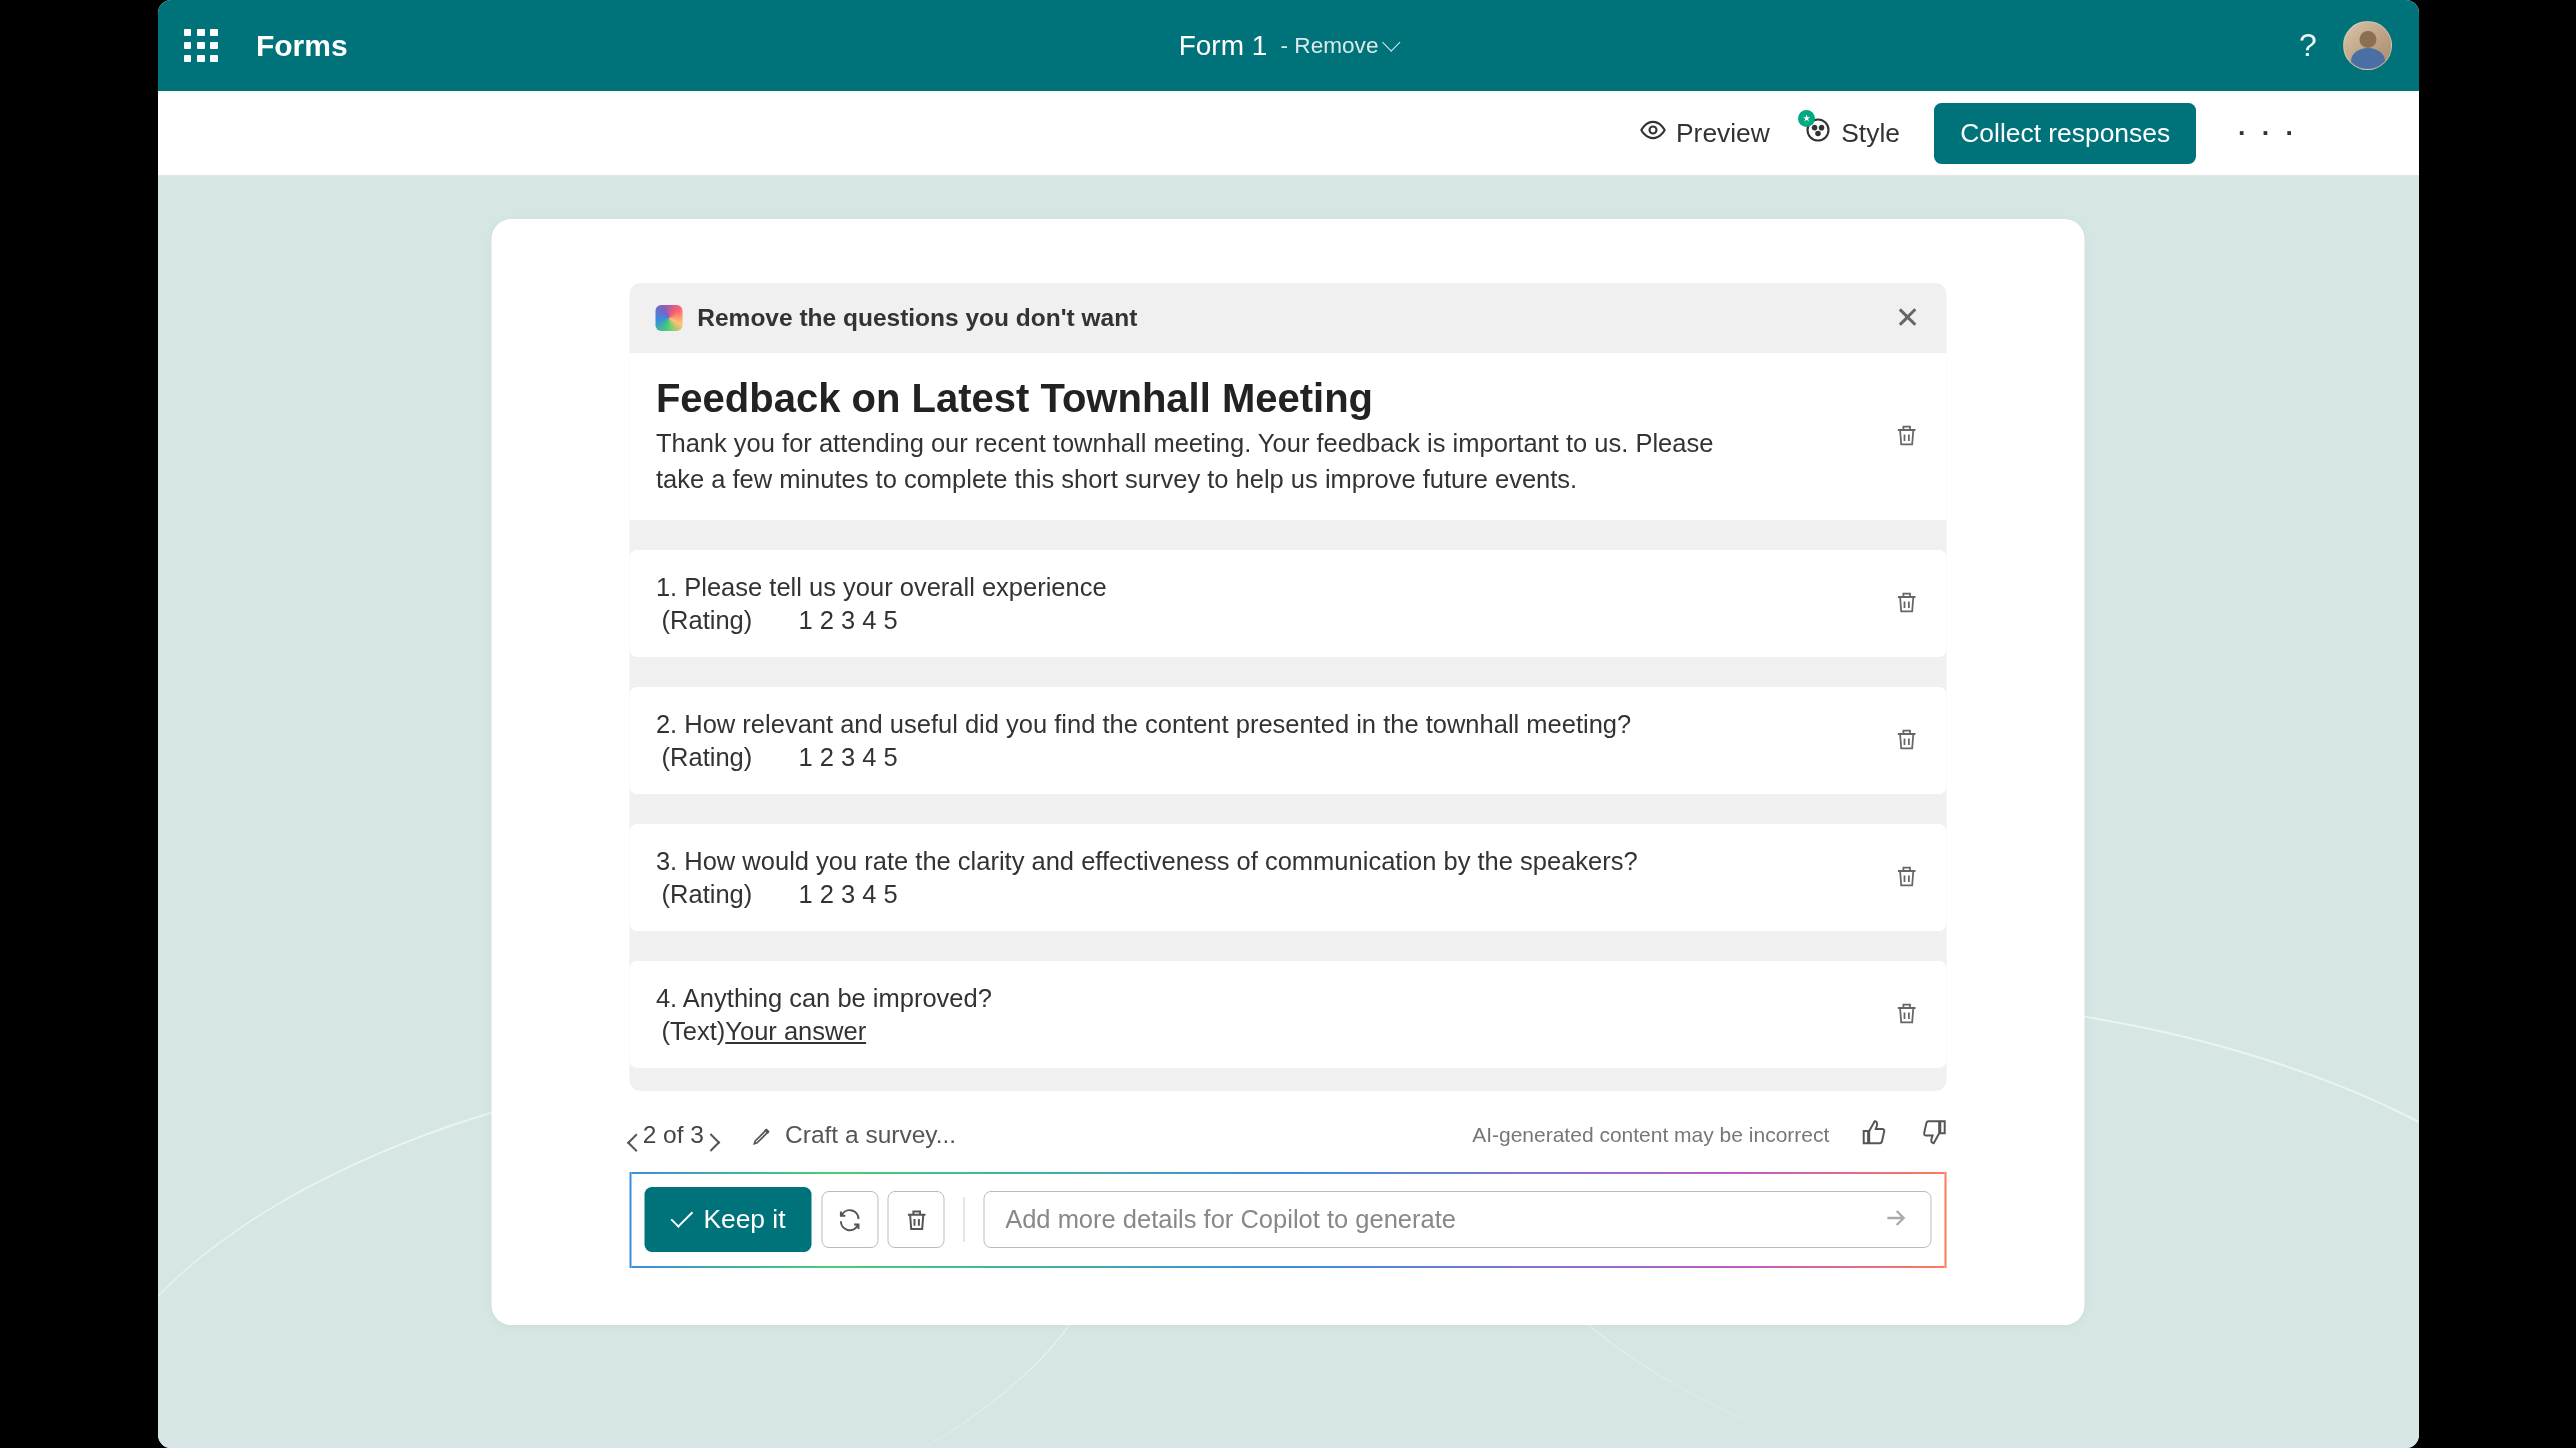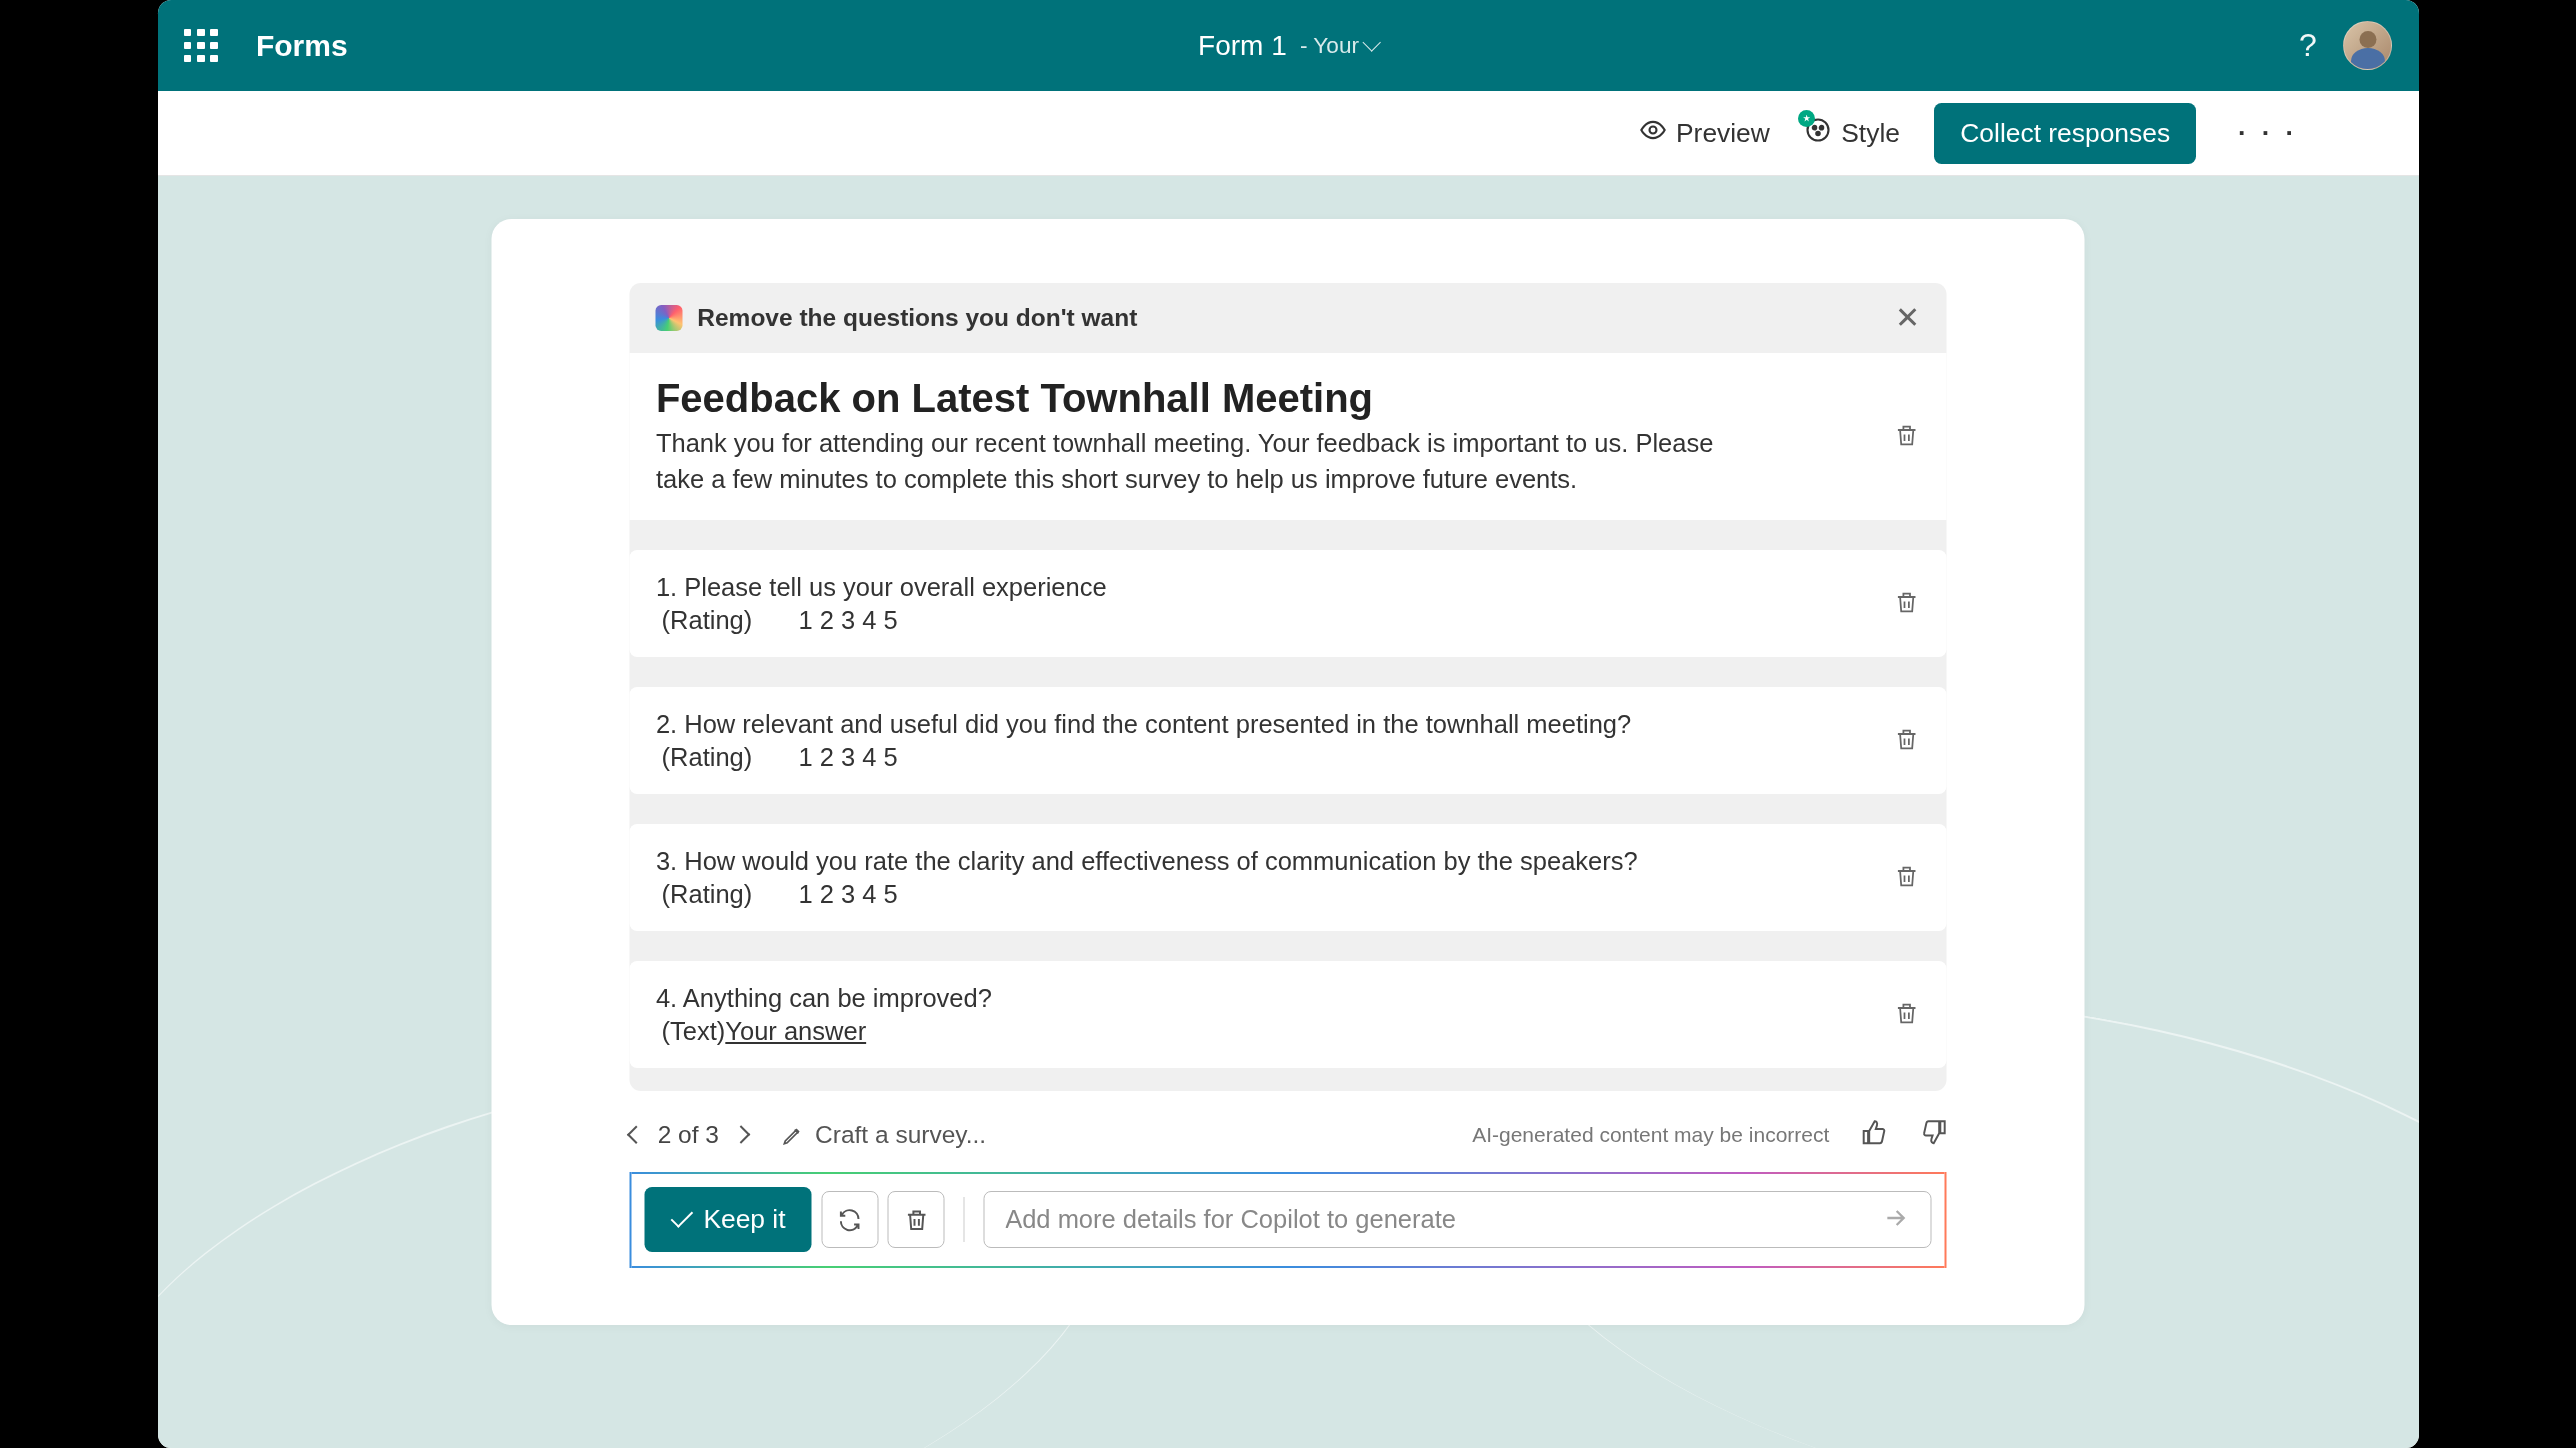--- a/index.html
+++ b/index.html
@@ -55,21 +55,21 @@
     .q-meta { font-size: 25.5px; color: #333; margin-top: 3.8px; padding-left: 5.7px; }
     .rating-nums { letter-spacing: 0; margin-left: 32px; }
     .your-ans { text-decoration: underline; }
     .trash { position: absolute; right: 26.4px; top: 50%; transform: translateY(-50%); cursor: pointer; color: #666; }
     .trash svg { width: 26.4px; height: 26.4px; stroke: #666; fill: none; stroke-width: 1.6; }
     
     .cards-stack { padding: 0 0 22.6px 0; }
     .cards-stack .qcard { background:#fff; border-radius:7.5px; padding: 22.6px 26.4px; position:relative; margin-top: 30px; }
     
     .pager-row { display: flex; align-items: center; margin-top: 28px; font-size: 24.5px; color: #444; gap: 19px; }
-    .pager { display: flex; align-items: center; gap: 15px; }
+    .pager { display: flex; align-items: flex-end; }
     .chev { display:inline-block; width:13.2px; height:13.2px; border-top:2.4px solid #555; border-right:2.4px solid #555; cursor:pointer; }
     .chev.left { transform: rotate(-135deg); }
     .chev.right { transform: rotate(45deg); }
     .pencil { display:inline-flex; align-items:center; gap:11.3px; cursor:pointer; color:#555; margin-left: 15px; }
     .pencil svg { width:22.6px; height:22.6px; }
     .ai-note { margin-left:auto; font-size: 21px; color:#777; }
     .thumb { cursor:pointer; margin-left: 13.2px; }
     .thumb svg { width: 26.4px; height: 26.4px; stroke:#555; fill:none; stroke-width:1.8; }
 
     .action-row { margin-top: 21px; padding: 13.2px; border-radius: 13.2px; border: 2.8px solid; border-image: linear-gradient(90deg,#3a8dde 0%,#47cf73 15%,#3a8dde 50%,#c05cc0 85%,#ff7a59 100%) 1; display: flex; align-items: center; gap: 9.4px; background:#fff; }
@@ -98,21 +98,21 @@
         <span></span>
         <span></span>
         <span></span>
         <span></span>
         <span></span>
     </div>
     <div class="app-name">Forms</div>
     <div class="doc-title-wrap">
       <span class="doc-title">Form 1</span>
       <span class="saved">
-        <span>- Your</span>
+        <span>- Remove</span>
         <span class="chev-down"></span>
       </span>
     </div>
     <div class="header-right">
       <span class="help-icon">?</span>
       <div class="avatar"></div>
     </div>
   </div>
 
   <div class="toolbar">

